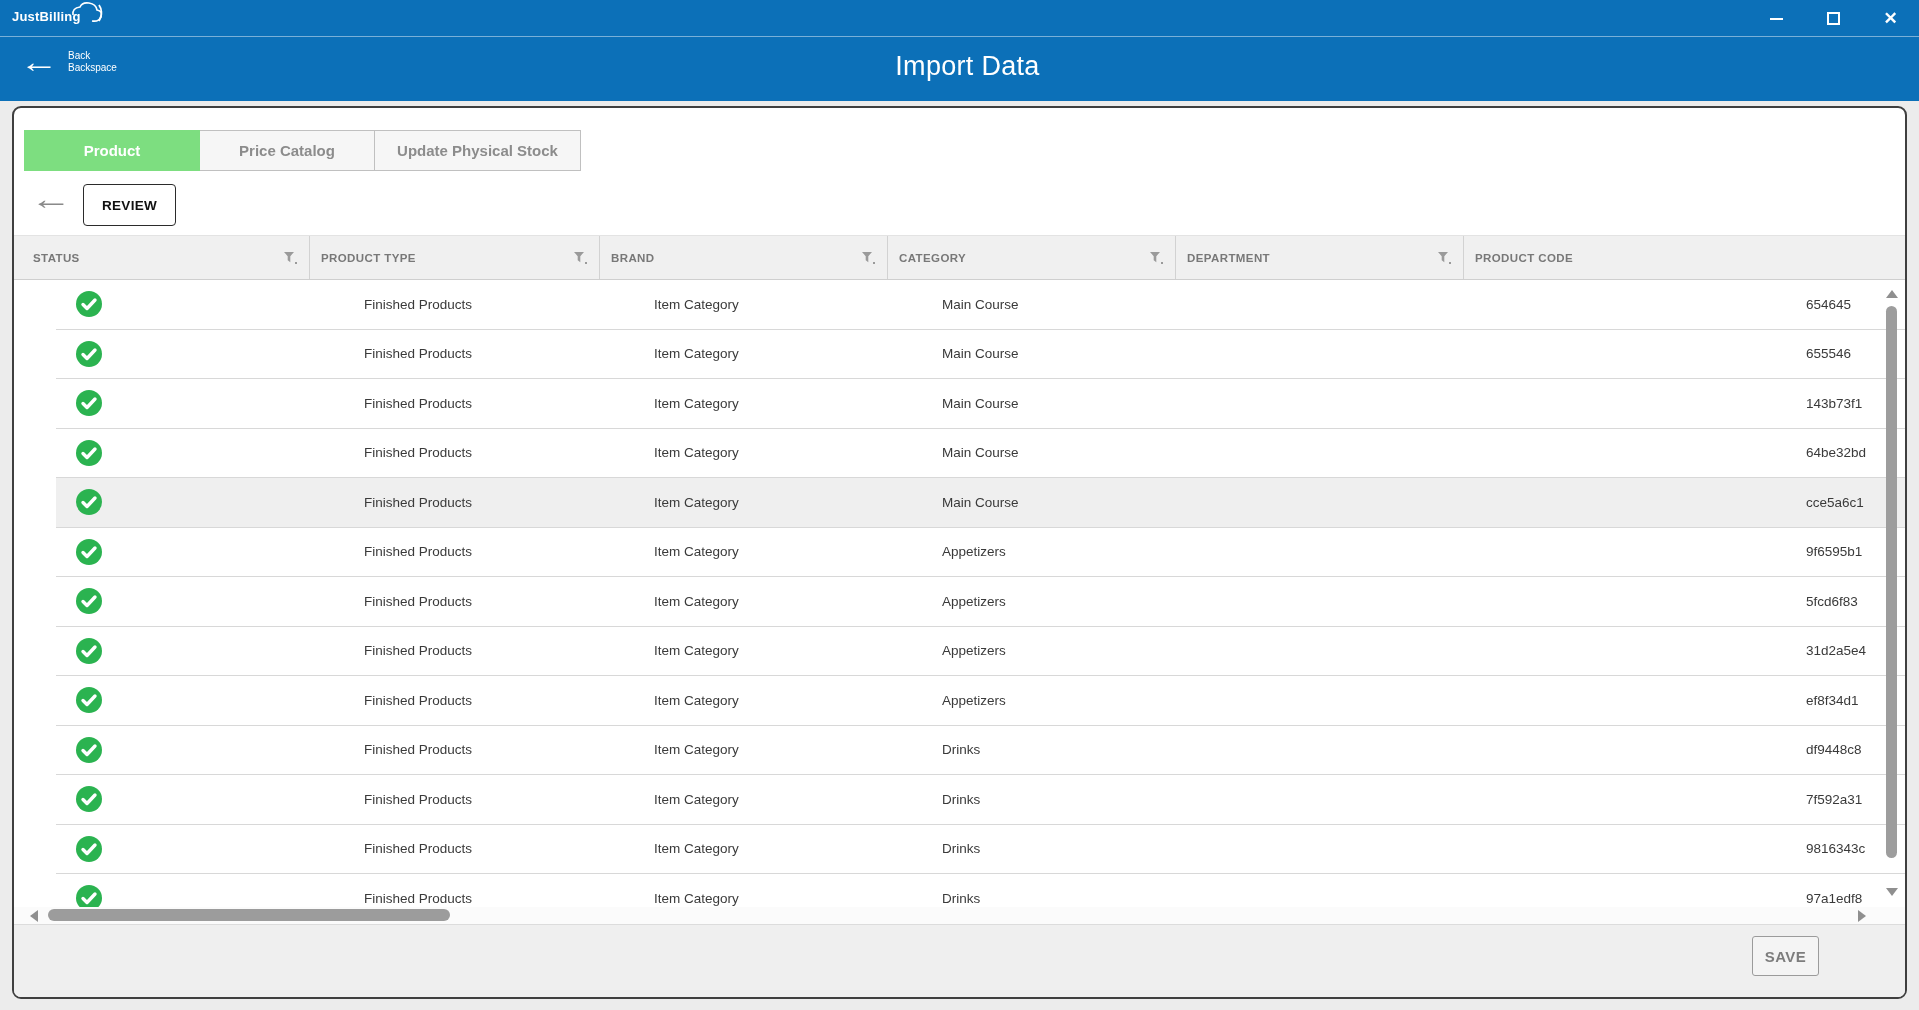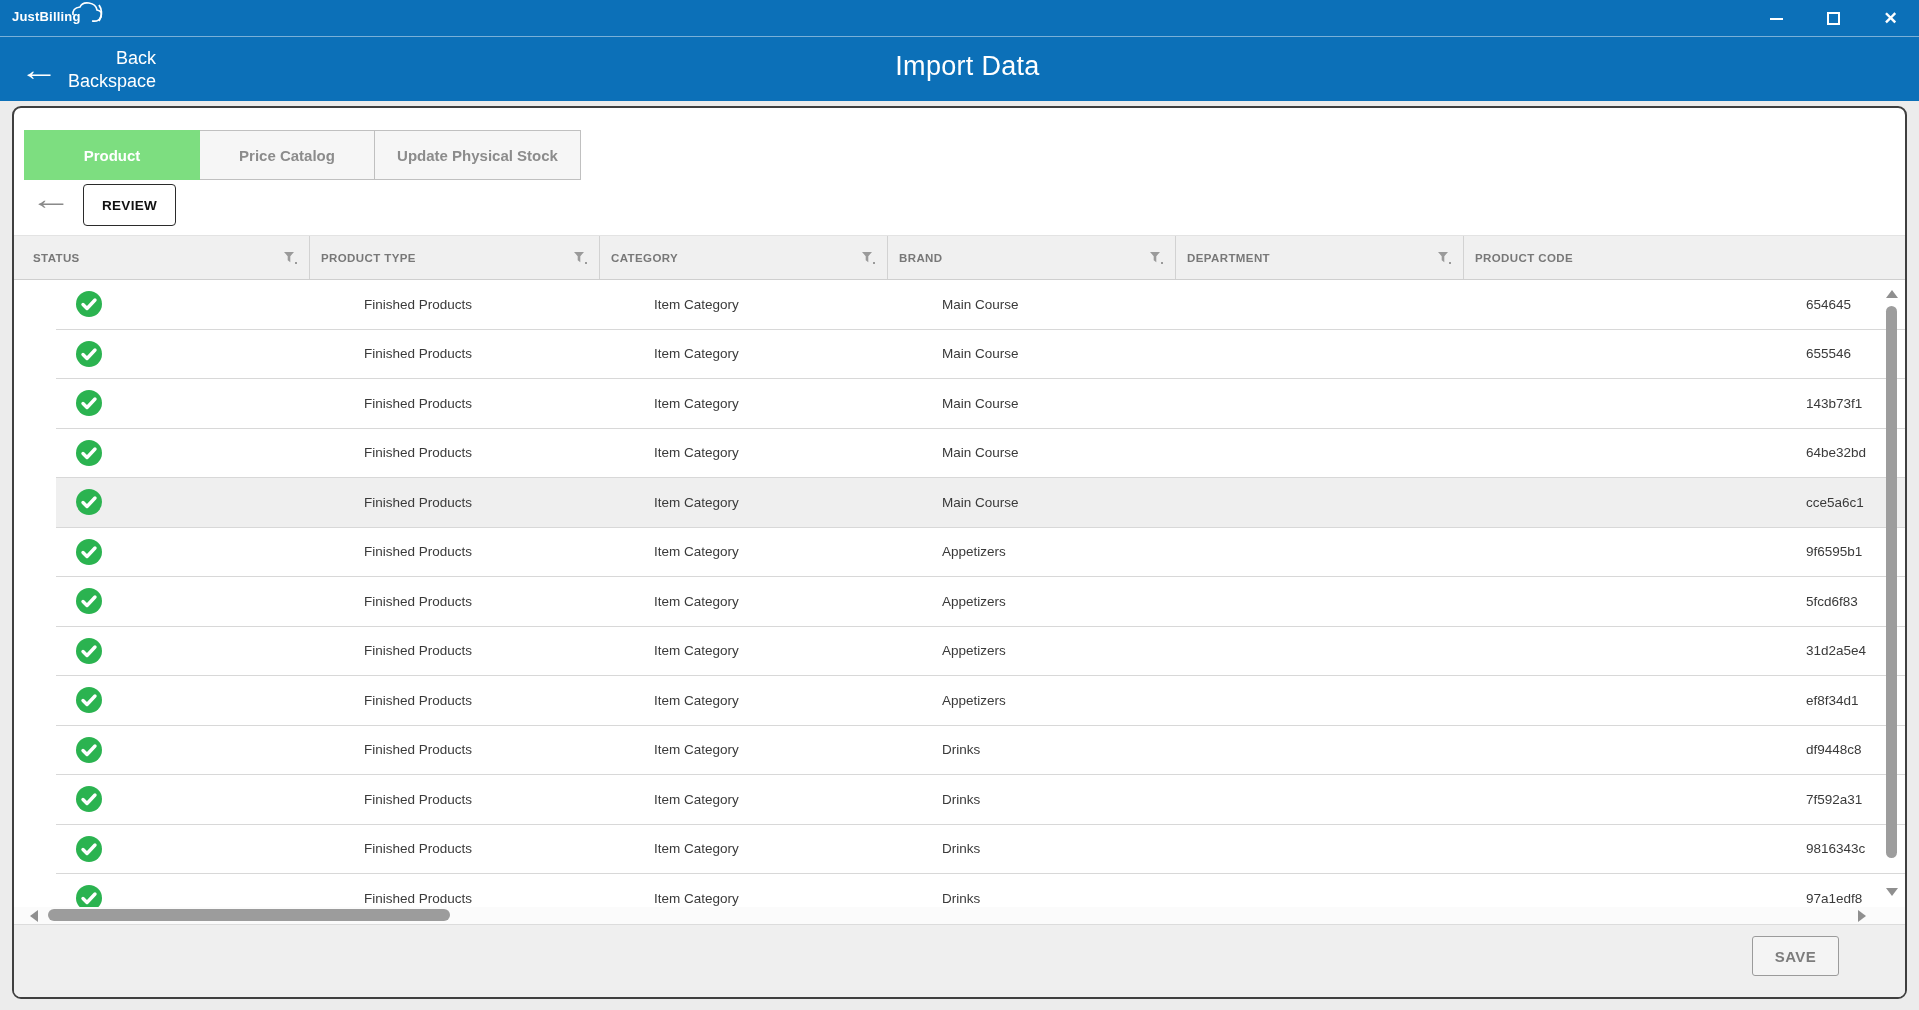--- a/index.html
+++ b/index.html
@@ -17,31 +17,31 @@
              justify-content:center; color:#fff; cursor:pointer; }
   .glyph-min { width:13px; border-top:2px solid #fff; display:inline-block; }
   .glyph-max { width:13px; height:13px; border:2px solid #fff; display:inline-block; }
   .glyph-close { font-size:17px; font-weight:bold; line-height:1; }
 
   
   .app-header { position:relative; height:64px; background:#0c70b8; color:#fff; }
   .back-ctl { position:absolute; left:24px; top:10px; display:flex; align-items:center;
               gap:14px; cursor:pointer; }
   .back-arrow { font-size:30px; line-height:1; font-weight:400; transform:scaleX(1.3); }
-  .back-labels { font-size:18px; line-height:1.25;text-align:right; }
+  .back-labels { font-size:10px; line-height:1.25; }
   .page-title { position:absolute; left:0; right:0; top:14px; text-align:center;
                 font-size:27px; font-weight:300; letter-spacing:.3px;padding-left:16px; }
 
   
   .card { position:absolute; left:12px; top:106px; width:1895px; height:893px;
           background:#fff; border:2px solid #3f3f3f; border-radius:9px; overflow:hidden; }
 
   
   .tabs { position:absolute; left:10px; top:22px; display:flex; }
-  .tab { height:50px; display:flex; align-items:center; justify-content:center;
+  .tab { height:41px; display:flex; align-items:center; justify-content:center;
          font-size:15px; font-weight:bold; cursor:pointer;
          background:#f6f6f6; border:1px solid #c0c0c0; color:#8c8c8c; }
   .tab + .tab { border-left:none; }
   .tab.active { background:#7dde80; border:none; color:#fff; }
   .tab-0 { width:176px; } .tab-1 { width:175px; } .tab-2 { width:206px; }
 
   
   .toolbar-arrow { position:absolute; left:16px; top:76px; color:#8a8a8a;
                    font-size:30px; line-height:1; transform:scaleX(1.4);
                    transform-origin:left; cursor:pointer; }
@@ -93,21 +93,21 @@
             border-right:8px solid #8f8f8f; cursor:pointer; }
   .h-thumb { position:absolute; left:34px; top:2px; width:402px; height:12px;
              background:#9c9c9c; border-radius:6px; cursor:pointer; }
   .h-right { position:absolute; left:1844px; top:3px; width:0; height:0;
              border-top:6px solid transparent; border-bottom:6px solid transparent;
              border-left:8px solid #8f8f8f; cursor:pointer; }
 
   
   .card-footer { position:absolute; left:0; top:816px; width:100%; height:73px;
                  background:#efefef; border-top:1px solid #dcdcdc; }
-  .save-btn { position:absolute; left:1738px; top:11px; width:87px; height:40px;
+  .save-btn { position:absolute; left:1738px; top:11px; width:67px; height:40px;
               background:#f4f4f4; border:1px solid #9b9b9b; border-radius:3px;
               color:#7d7d7d; font-weight:bold; font-size:15px; letter-spacing:.5px;
               display:flex; align-items:center; justify-content:center; cursor:pointer; }
 </style>
 </head>
 <body>
 
 <div class="titlebar">
   <div class="logo">
     <span>JustBilling</span>
@@ -165,34 +165,34 @@
       <rect x="12" y="11" width="2" height="2" fill="#9a9a9a"></rect>
     </svg>
   </div>
       <div class="th col-1">
     <span>PRODUCT TYPE</span>
     <svg class="filter-ic" width="14" height="14" viewBox="0 0 14 14">
       <path d="M1 1 h10 l-3.7 4.2 v6 l-2.6 -2 v-4 Z" fill="#9a9a9a"></path>
       <rect x="12" y="11" width="2" height="2" fill="#9a9a9a"></rect>
     </svg>
   </div>
+      <div class="th col-4">
+    <span>BRAND</span>
+    <svg class="filter-ic" width="14" height="14" viewBox="0 0 14 14">
+      <path d="M1 1 h10 l-3.7 4.2 v6 l-2.6 -2 v-4 Z" fill="#9a9a9a"></path>
+      <rect x="12" y="11" width="2" height="2" fill="#9a9a9a"></rect>
+    </svg>
+  </div>
       <div class="th col-3">
     <span>CATEGORY</span>
     <svg class="filter-ic" width="14" height="14" viewBox="0 0 14 14">
       <path d="M1 1 h10 l-3.7 4.2 v6 l-2.6 -2 v-4 Z" fill="#9a9a9a"></path>
       <rect x="12" y="11" width="2" height="2" fill="#9a9a9a"></rect>
     </svg>
   </div>
-      <div class="th col-4">
-    <span>BRAND</span>
-    <svg class="filter-ic" width="14" height="14" viewBox="0 0 14 14">
-      <path d="M1 1 h10 l-3.7 4.2 v6 l-2.6 -2 v-4 Z" fill="#9a9a9a"></path>
-      <rect x="12" y="11" width="2" height="2" fill="#9a9a9a"></rect>
-    </svg>
-  </div>
       <div class="th col-5">
     <span>DEPARTMENT</span>
     <svg class="filter-ic" width="14" height="14" viewBox="0 0 14 14">
       <path d="M1 1 h10 l-3.7 4.2 v6 l-2.6 -2 v-4 Z" fill="#9a9a9a"></path>
       <rect x="12" y="11" width="2" height="2" fill="#9a9a9a"></rect>
     </svg>
   </div>
       <div class="th col-6">
     <span>PRODUCT CODE</span>
 

